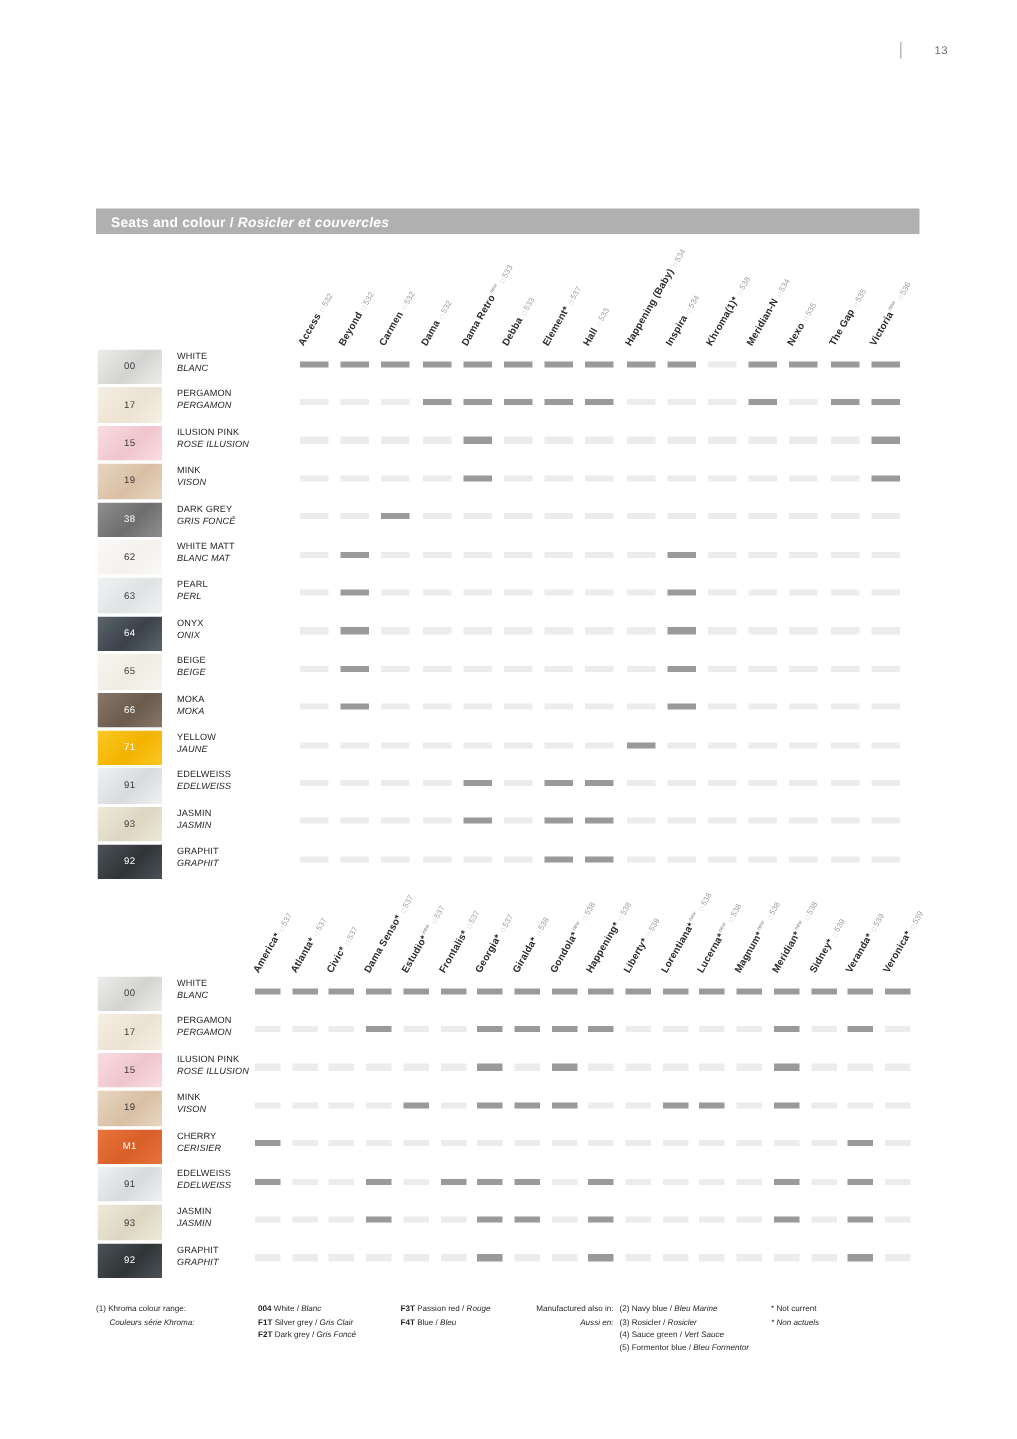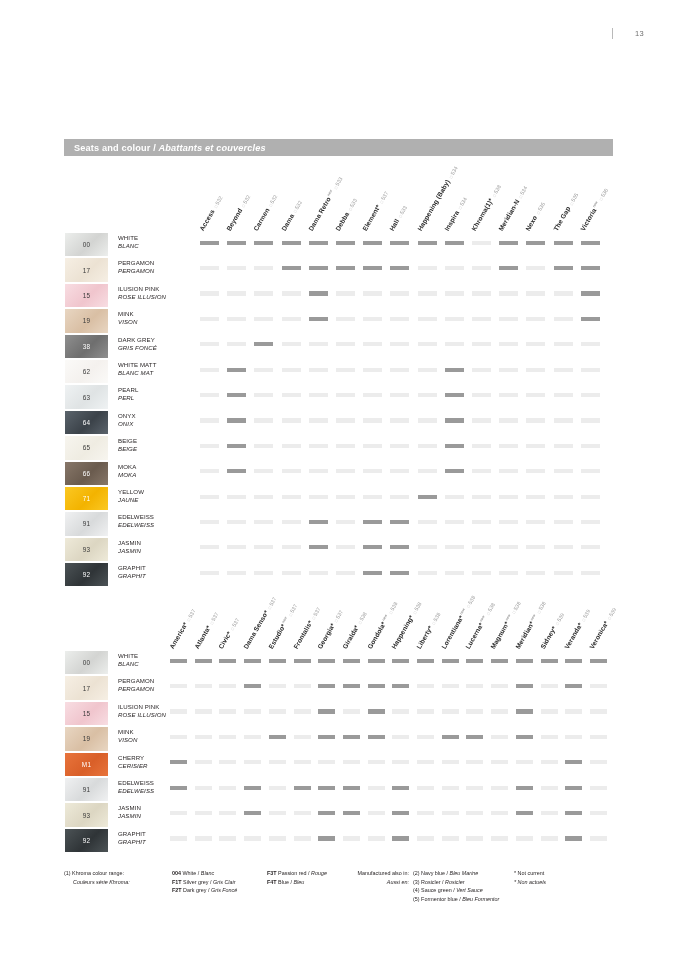--- a/index.html
+++ b/index.html
@@ -14,21 +14,21 @@
     position: relative;
     font-family: "Liberation Sans", sans-serif;
     color: #231f20;
     overflow: hidden;
   }
 
   
   .page-number-bar {
     position: absolute;
     top: 28px;
-    right: 34px;
+    right: 46px;
     display: flex;
     align-items: center;
     gap: 22px;
   }
   .page-number-rule {
     width: 1px;
     height: 11px;
     background: #b9b9b9;
   }
   .page-number {
@@ -204,21 +204,21 @@
 </style>
 </head>
 <body>
 
 <div class="page-number-bar">
   <div class="page-number-rule"></div>
   <div class="page-number">13</div>
 </div>
 
 <div class="section-title">
-  <span><b>Seats and colour</b><b> / </b><i>Abattants et couvercles</i></span>
+  <span><b>Seats and colour</b><b> / </b><i>Rosicler et couvercles</i></span>
 </div>
 
 <div class="table-block" id="table-1">
     <div class="col-headers">
       <div class="col-header" style="left: 140px;">
         <span class="ch-name">Access</span>
         <span class="ch-page">532</span>
       </div>
       <div class="col-header" style="left: 167.2px;">
         <span class="ch-name">Beyond</span>

